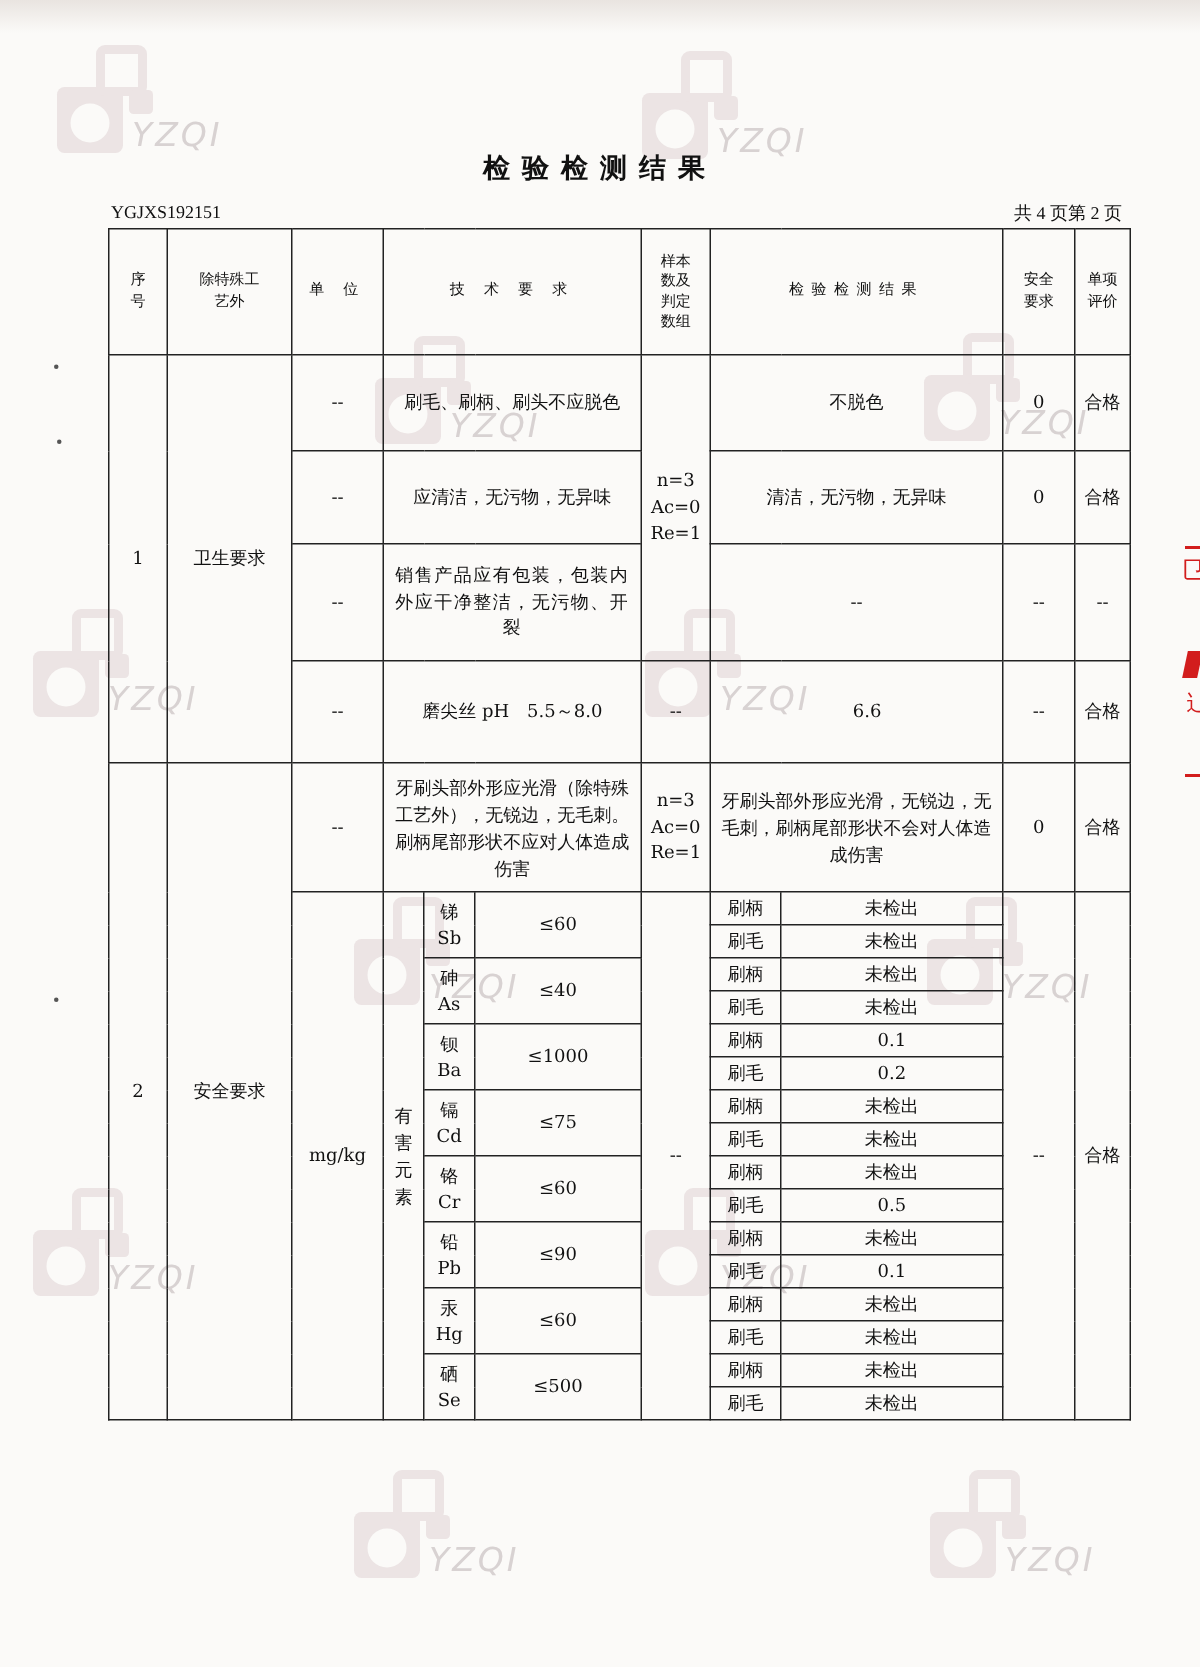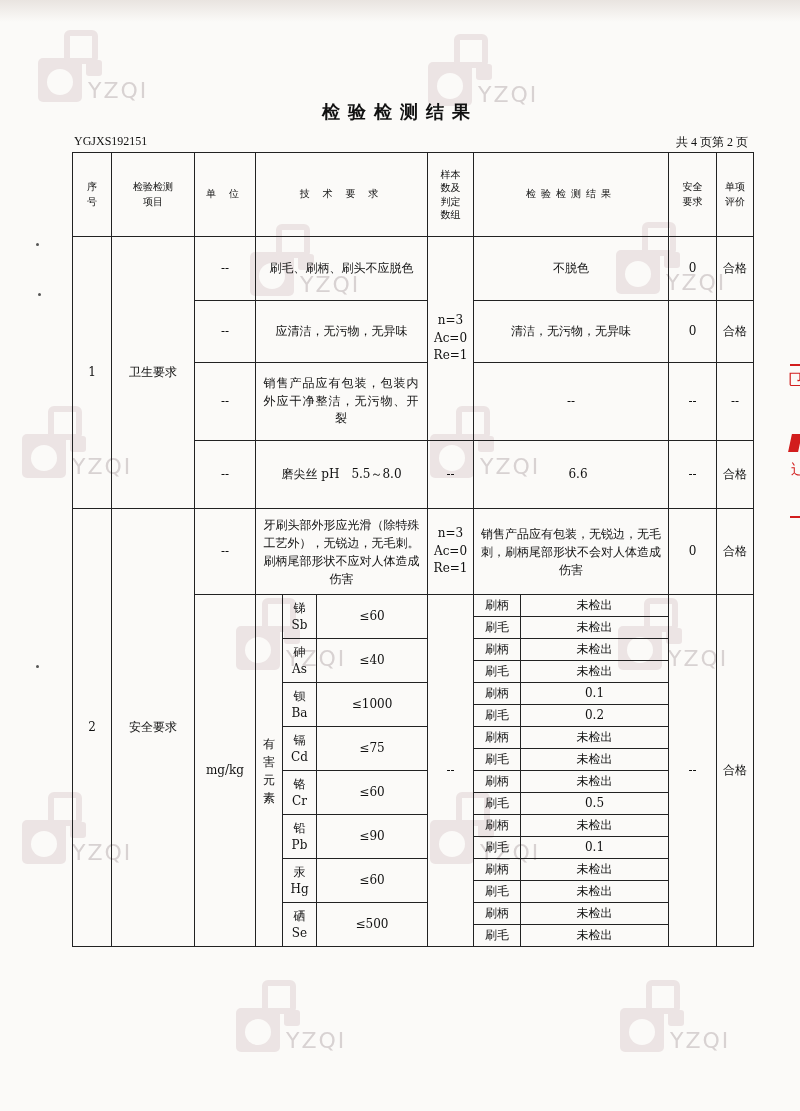--- a/index.html
+++ b/index.html
@@ -12,21 +12,21 @@
   .topshade {
     position: absolute; left: 0; top: 0; width: 800px; height: 22px;
     background: linear-gradient(#e9e4e0, rgba(251,250,248,0));
   }
   
   .wm { position: absolute; width: 120px; height: 90px; pointer-events: none; }
   .wm .sq1 { position: absolute; left: 0; top: 30px; width: 44px; height: 44px; background: #ece4e4; border-radius: 5px; }
   .wm .sq1::after { content: ""; position: absolute; left: 9px; top: 11px; width: 26px; height: 26px; border-radius: 50%; background: #fbfaf8; }
   .wm .sq2 { position: absolute; left: 26px; top: 2px; width: 34px; height: 34px; border: 6px solid #ece4e4; border-radius: 6px; box-sizing: border-box; }
   .wm .sq3 { position: absolute; left: 48px; top: 32px; width: 16px; height: 16px; background: #ece4e4; border-radius: 3px; }
-  .wm .txt { position: absolute; left: 50px; top: 50px; font-family: "DejaVu Sans", sans-serif; font-size: 22px; color: #d8d2d2; letter-spacing: 2px; }
+  .wm .txt { position: absolute; left: 50px; top: 50px; font-family: "DejaVu Sans", sans-serif; font-size: 22px; color: #d8d2d2; letter-spacing: 2px; font-style: italic; }
 
   .title {
     position: absolute; left: 0; width: 800px; top: 100px; text-align: center;
     font-family: "DejaVu Sans", sans-serif; font-weight: bold; font-size: 18px; letter-spacing: 8px;
   }
   .docno { position: absolute; left: 74px; top: 134px; font-size: 12px; font-family: "Liberation Serif", serif; }
   .pageinfo { position: absolute; right: 52px; top: 134px; font-size: 12px; font-family: "Liberation Serif", serif; }
 
   table.main {
     position: absolute; left: 72px; top: 152px; width: 681px;
@@ -141,21 +141,21 @@
       <col style="width:148px">
     <col style="width:48px">
       <col style="width:37px">
   </colgroup>
   <tbody>
       <tr style="height:84px">
     <th>
           <div style="width:1.1em;margin:auto">序号</div>
         </th>
     <th>
-          <div style="width:4.2em;margin:auto">检验检测项目</div>
+          <div style="width:4.2em;margin:auto">除特殊工艺外</div>
         </th>
     <th class="spaced">单 位</th>
     <th colspan="3" class="spaced">技 术 要 求</th>
     <th>
           <div style="width:2.2em;margin:auto;line-height:1.35">样本数及判定数组</div>
         </th>
     <th colspan="2" class="spaced">检验检测结果</th>
     <th>
           <div style="width:2.2em;margin:auto">安全要求</div>
         </th>
@@ -200,21 +200,21 @@
   </tr>
 
   <tr style="height:86px">
     <td rowspan="17">2</td>
     <td rowspan="17">安全要求</td>
     <td>--</td>
     <td colspan="3" class="lefttext" style="line-height:1.5">牙刷头部外形应光滑（除特殊工艺外），无锐边，无毛刺。刷柄尾部形状不应对人体造成伤害</td>
     <td style="white-space:pre-line">n=3
 Ac=0
 Re=1</td>
-    <td colspan="2" class="lefttext" style="line-height:1.5">销售产品应有包装，无锐边，无毛刺，刷柄尾部形状不会对人体造成伤害</td>
+    <td colspan="2" class="lefttext" style="line-height:1.5">牙刷头部外形应光滑，无锐边，无毛刺，刷柄尾部形状不会对人体造成伤害</td>
     <td>0</td>
     <td>合格</td>
   </tr>
 
   <tr class="sub">
     <td rowspan="16">mg/kg</td>
     <td rowspan="16">
           <div style="width:1em;margin:auto;line-height:1.5">有害元素</div>
         </td>
     <td rowspan="2" class="elem">

